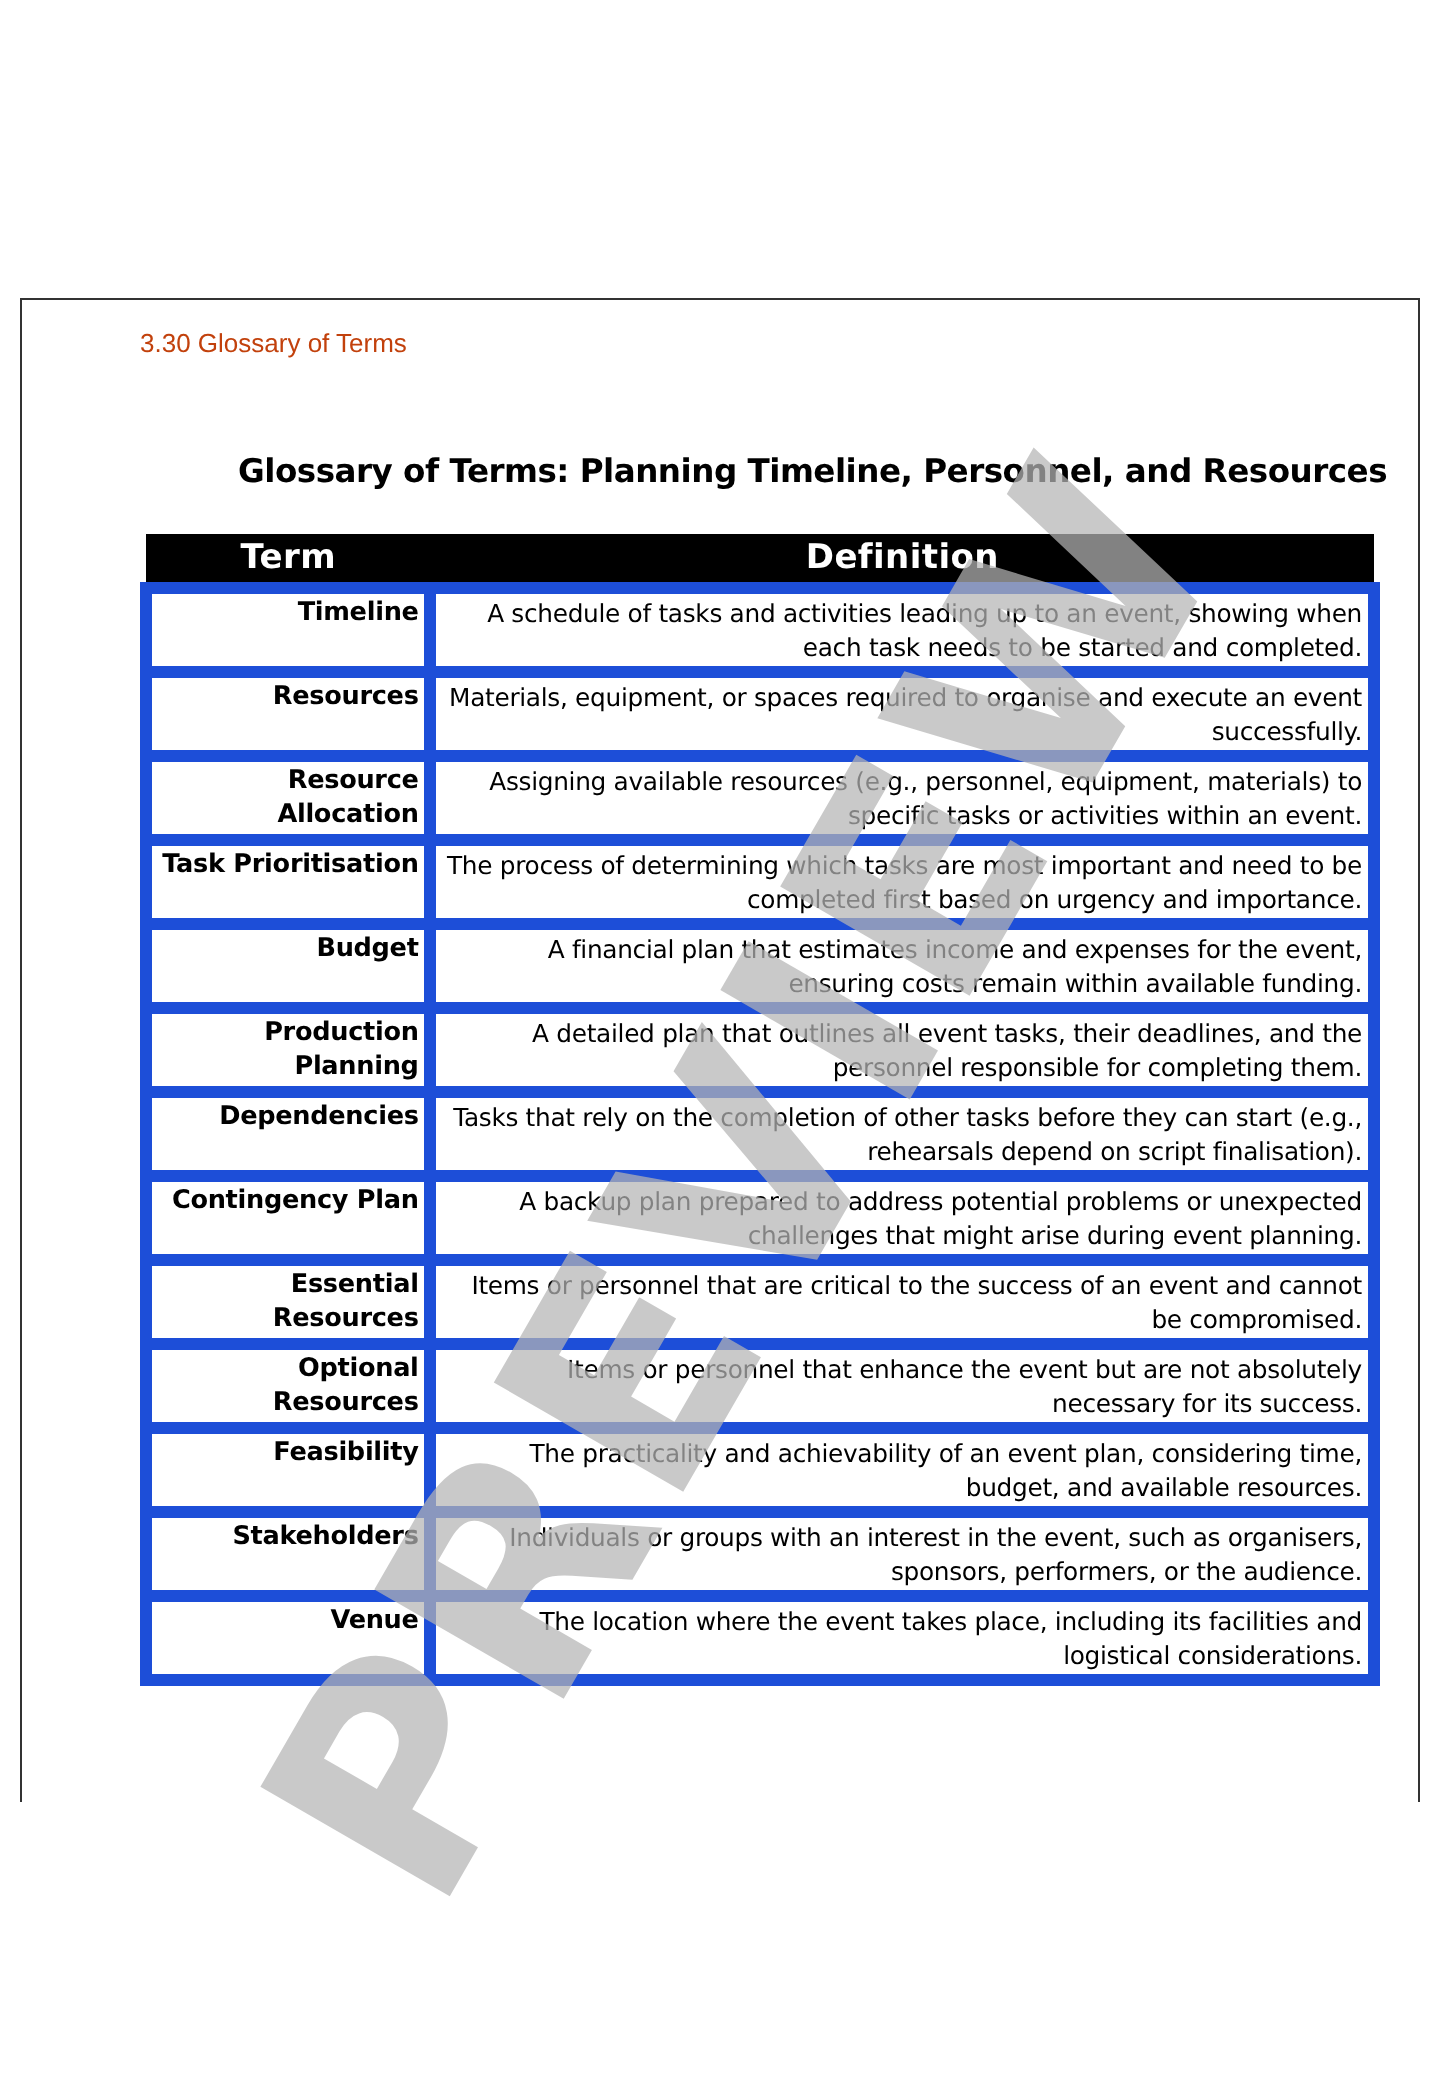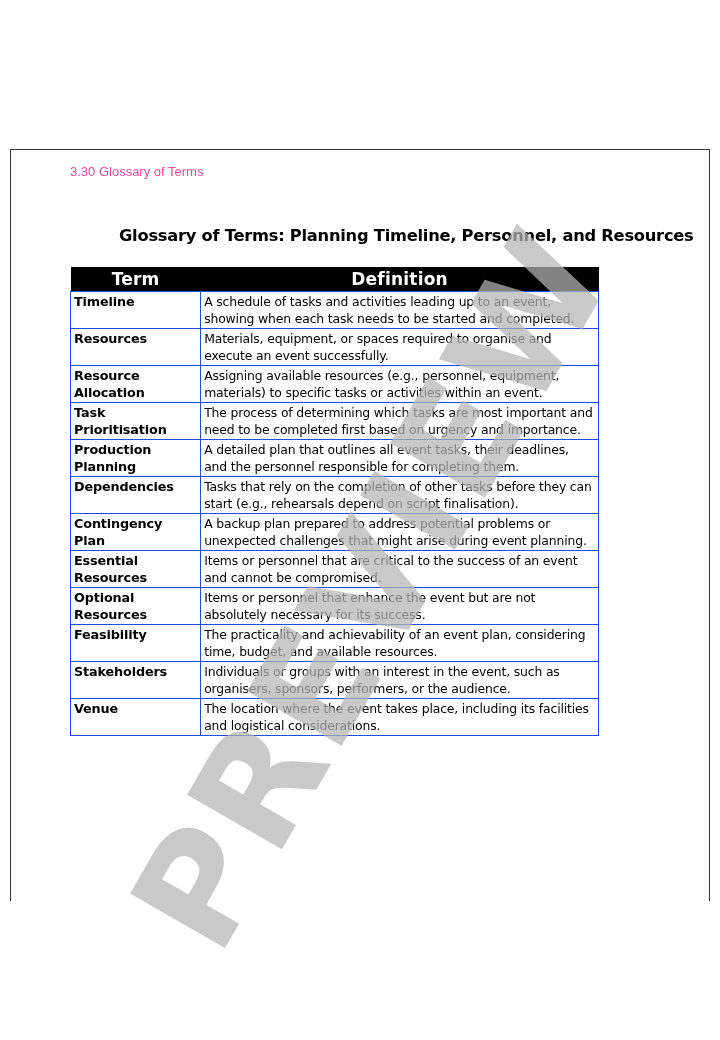--- a/index.html
+++ b/index.html
@@ -7,37 +7,37 @@
     width: 720px; height: 1040px; background: #ffffff; position: relative; overflow: hidden;
     font-family: "DejaVu Sans", sans-serif; color: #000;
   }
   .page-frame {
     position: absolute; left: 10px; top: 149px; width: 700px; height: 752px;
     border-left: 1.5px solid #333; border-right: 1.5px solid #333; border-top: 1.5px solid #333;
     box-sizing: border-box;
   }
   .section-heading {
     position: absolute; left: 70px; top: 164px; font-family: "Liberation Sans", sans-serif;
-    font-size: 13px; color: #ec4899;
+    font-size: 13px; color: #c2410c;
   }
   .doc-title {
     position: absolute; left: 81px; top: 226px; font-family: "DejaVu Sans", sans-serif;
     font-weight: bold; font-size: 16.3px; letter-spacing: -0.25px; white-space: nowrap; margin-left: 38px;
   }
   table.glossary {
-    position: absolute; left: 70px; top: 267px; width: 529px;
+    position: absolute; left: 70px; top: 267px; width: 620px;
     border-collapse: collapse; font-family: "DejaVu Sans", sans-serif;
   }
   table.glossary th {
     background: #000; color: #fff; font-weight: bold; font-size: 17px; height: 24px;
     padding: 0; line-height: 24px; text-align: center; letter-spacing: 0.2px;
   }
   table.glossary td {
-    border: 1px solid #1d4ed8; font-size: 12.4px; line-height: 17px; padding: 1px 3px 1px 3px;
-    text-align: left; vertical-align: top; letter-spacing: -0.15px;
+    border: 6px solid #1d4ed8; font-size: 12.4px; line-height: 17px; padding: 1px 3px 1px 3px;
+    text-align: right; vertical-align: top; letter-spacing: -0.15px;
   }
   table.glossary td.term { width: 128px; font-weight: bold; font-size: 12.8px; }
   table.glossary td.definition { width: 452px; margin-top: 11px; }
   table.glossary tr.row { height: 36.5px; }
   .watermark {
     position: absolute; left: 0; top: 0; width: 720px; height: 1040px; pointer-events: none;
   }
   .watermark text {
     font-family: "DejaVu Sans", sans-serif; font-weight: bold; fill: #b4b4b4; fill-opacity: 0.72;
     font-size: 150px; letter-spacing: 4px;
@@ -69,20 +69,24 @@
       </tr>
     <tr class="row">
         <td class="term">Resource Allocation</td>
         <td class="definition">Assigning available resources (e.g., personnel, equipment, materials) to specific tasks or activities within an event.</td>
       </tr>
     <tr class="row">
         <td class="term">Task Prioritisation</td>
         <td class="definition">The process of determining which tasks are most important and need to be completed first based on urgency and importance.</td>
       </tr>
     <tr class="row">
+        <td class="term">Budget</td>
+        <td class="definition">A financial plan that estimates income and expenses for the event, ensuring costs remain within available funding.</td>
+      </tr>
+    <tr class="row">
         <td class="term">Production Planning</td>
         <td class="definition">A detailed plan that outlines all event tasks, their deadlines, and the personnel responsible for completing them.</td>
       </tr>
     <tr class="row">
         <td class="term">Dependencies</td>
         <td class="definition">Tasks that rely on the completion of other tasks before they can start (e.g., rehearsals depend on script finalisation).</td>
       </tr>
     <tr class="row">
         <td class="term">Contingency Plan</td>
         <td class="definition">A backup plan prepared to address potential problems or unexpected challenges that might arise during event planning.</td>

